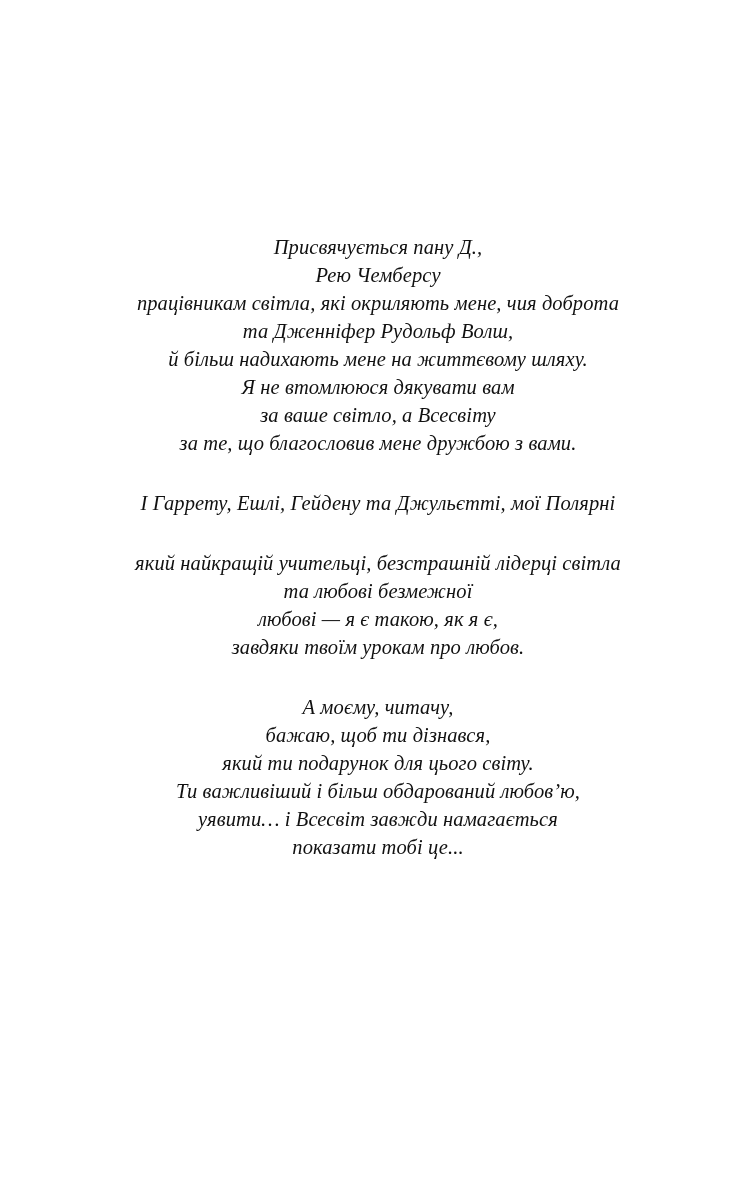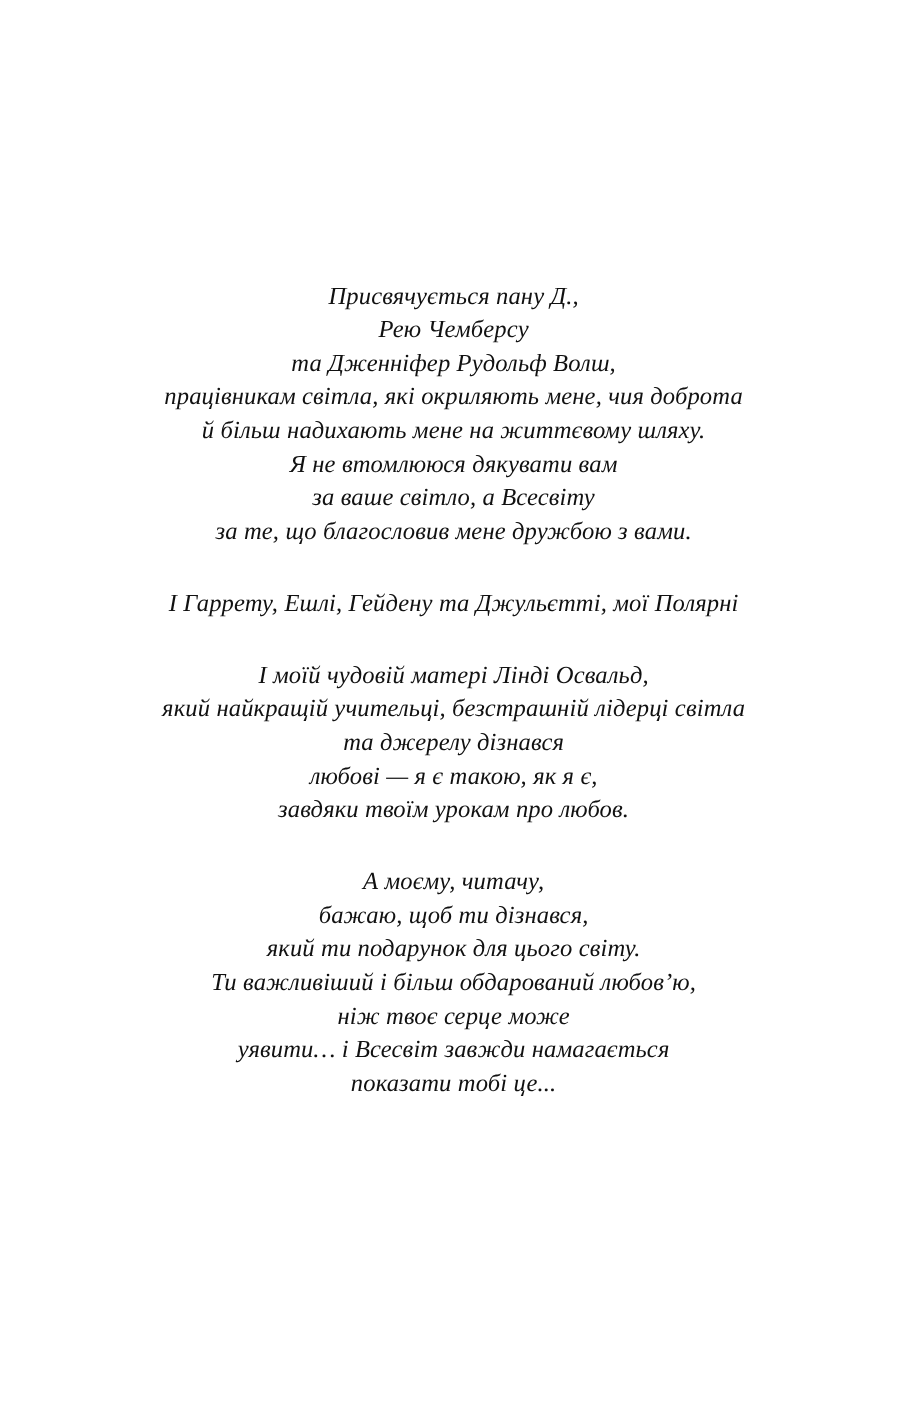--- a/index.html
+++ b/index.html
@@ -57,44 +57,42 @@
 </style>
 </head>
 <body>
 
 <div class="page">
   <div class="dedication-block">
 
     <div class="stanza">
       <span class="line">Присвячується пану Д.,</span>
       <span class="line">Рею Чемберсу</span>
+      <span class="line">працівникам світла, які окриляють мене, чия доброта</span>
       <span class="line">та Дженніфер Рудольф Волш,</span>
-      <span class="line">працівникам світла, які окриляють мене, чия доброта</span>
       <span class="line">й більш надихають мене на життєвому шляху.</span>
       <span class="line">Я не втомлююся дякувати вам</span>
       <span class="line">за ваше світло, а Всесвіту</span>
       <span class="line">за те, що благословив мене дружбою з вами.</span>
     </div>
 
     <div class="stanza">
       <span class="line">І Гаррету, Ешлі, Гейдену та Джульєтті, мої Полярні</span>
     </div>
 
     <div class="stanza">
-      <span class="line">І моїй чудовій матері Лінді Освальд,</span>
       <span class="line">який найкращій учительці, безстрашній лідерці світла</span>
-      <span class="line">та джерелу дізнався</span>
+      <span class="line">та любові безмежної</span>
       <span class="line">любові — я є такою, як я є,</span>
       <span class="line">завдяки твоїм урокам про любов.</span>
     </div>
 
     <div class="stanza">
       <span class="line">А моєму, читачу,</span>
       <span class="line">бажаю, щоб ти дізнався,</span>
       <span class="line">який ти подарунок для цього світу.</span>
       <span class="line">Ти важливіший і більш обдарований любов’ю,</span>
-      <span class="line">ніж твоє серце може</span>
       <span class="line">уявити… і Всесвіт завжди намагається</span>
       <span class="line">показати тобі це...</span>
     </div>
 
   </div>
 </div>
 
 </body></html>

